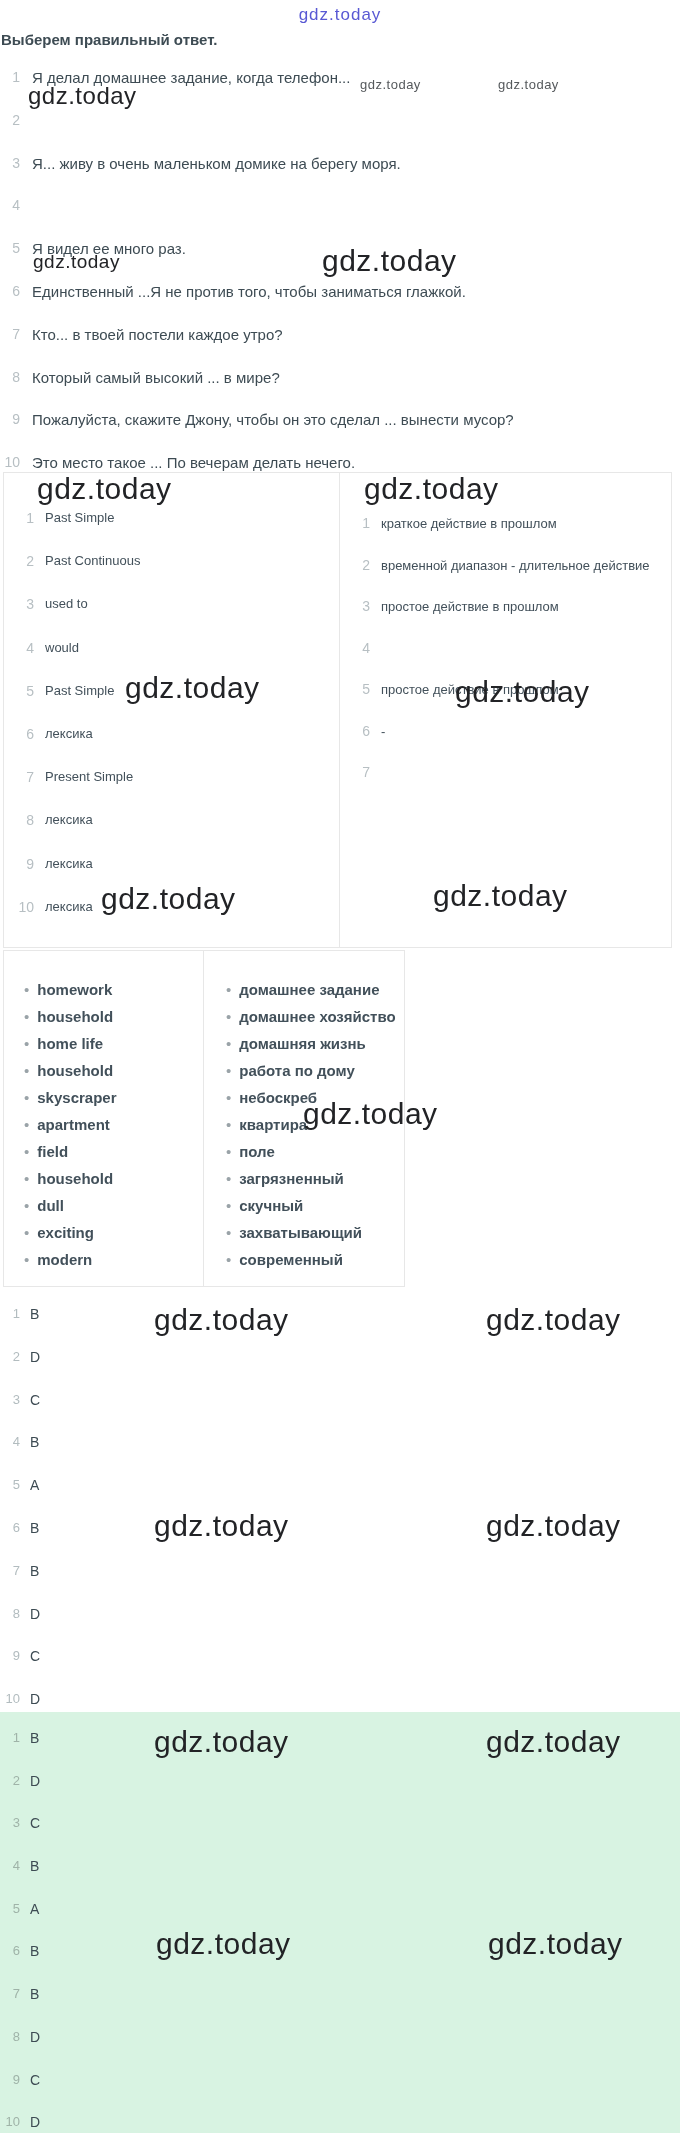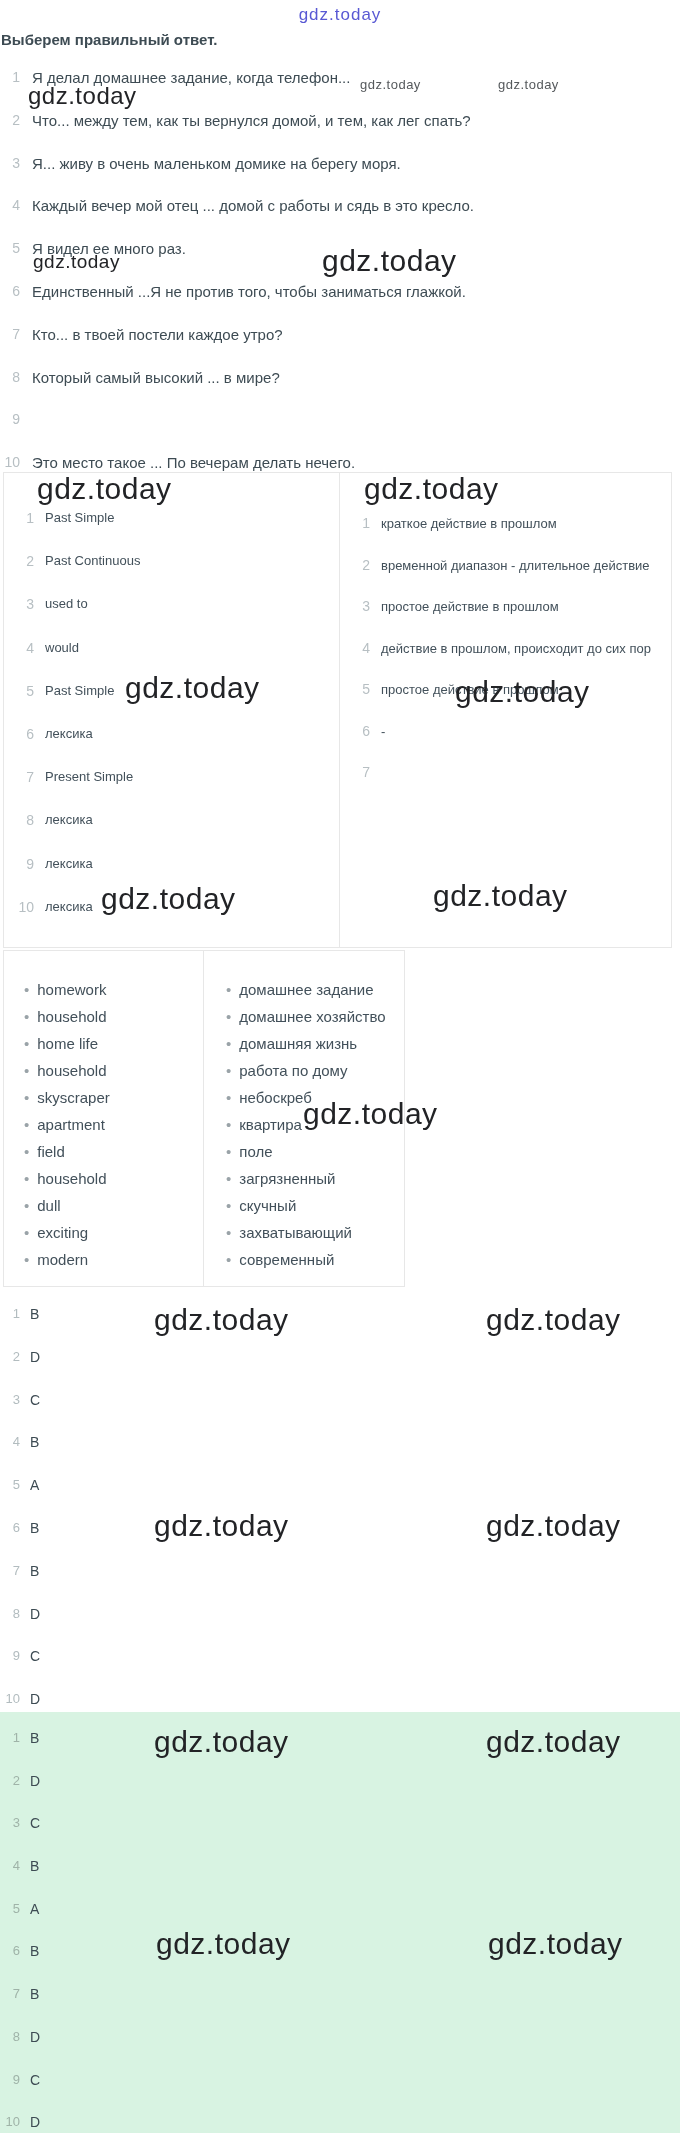--- a/index.html
+++ b/index.html
@@ -82,21 +82,21 @@
   .vocab {
     position:absolute; top:950px; left:3px; width:402px; height:337px;
     display:flex; background:#fff;
   }
   .vocab .v-left  { width:201px; height:100%; border:1px solid #e7e7e7; }
   .vocab .v-right { width:201px; height:100%; border:1px solid #e7e7e7; border-left:none; }
   .v-list { margin-top:29px; }
   .v-list li { height:27px; display:flex; align-items:flex-start; padding-left:20px; }
   .v-right .v-list li { padding-left:22px; }
   .bullet { color:#9aa3a8; font-size:15px; margin-right:8px; flex:none; line-height:20px; }
-  .vtext { font-size:15px; color:#42505a; line-height:20px; }
+  .vtext { font-size:15px; color:#42505a; line-height:20px;font-weight:bold; }
   
   .answers { position:absolute; left:0; right:0; }
   .answers-plain { top:1294px; }
   .answers li { height:42.8px; padding-top:12px; display:flex; align-items:flex-start; }
   .lnum {
     width:20px; text-align:right; margin-right:10px; flex:none;
     font-size:13px; color:#b2bcbf;
   }
   .letter { font-size:14px; font-weight:500; color:#3d4b53; }
   .answers-confirmed-wrap {
@@ -118,31 +118,29 @@
 
   <ol class="questions">
 
       <li>
         <span class="qnum">1</span>
         <span class="qtext">Я делал домашнее задание, когда телефон...</span>
       </li>
 
       <li>
         <span class="qnum">2</span>
-        <span class="qtext">Что... между тем, как ты вернулся домой, и тем, как лег спать?</span>
       </li>
 
       <li>
         <span class="qnum">3</span>
         <span class="qtext">Я... живу в очень маленьком домике на берегу моря.</span>
       </li>
 
       <li>
         <span class="qnum">4</span>
-        <span class="qtext">Каждый вечер мой отец ... домой с работы и сядь в это кресло.</span>
       </li>
 
       <li>
         <span class="qnum">5</span>
         <span class="qtext">Я видел ее много раз.</span>
       </li>
 
       <li>
         <span class="qnum">6</span>
         <span class="qtext">Единственный ...Я не против того, чтобы заниматься глажкой.</span>
@@ -153,20 +151,21 @@
         <span class="qtext">Кто... в твоей постели каждое утро?</span>
       </li>
 
       <li>
         <span class="qnum">8</span>
         <span class="qtext">Который самый высокий ... в мире?</span>
       </li>
 
       <li>
         <span class="qnum">9</span>
+        <span class="qtext">Пожалуйста, скажите Джону, чтобы он это сделал ... вынести мусор?</span>
       </li>
 
       <li>
         <span class="qnum">10</span>
         <span class="qtext">Это место такое ... По вечерам делать нечего.</span>
       </li>
     </ol>
 
   <div class="analysis">
     <div class="col-left">
@@ -236,21 +235,20 @@
             <span class="atext">временной диапазон - длительное действие</span>
           </li>
 
           <li>
             <span class="anum">3</span>
             <span class="atext">простое действие в прошлом</span>
           </li>
 
           <li>
             <span class="anum">4</span>
-            <span class="atext">действие в прошлом, происходит до сих пор</span>
           </li>
 
           <li>
             <span class="anum">5</span>
             <span class="atext">простое действие в прошлом</span>
           </li>
 
           <li>
             <span class="anum">6</span>
             <span class="atext">-</span>

